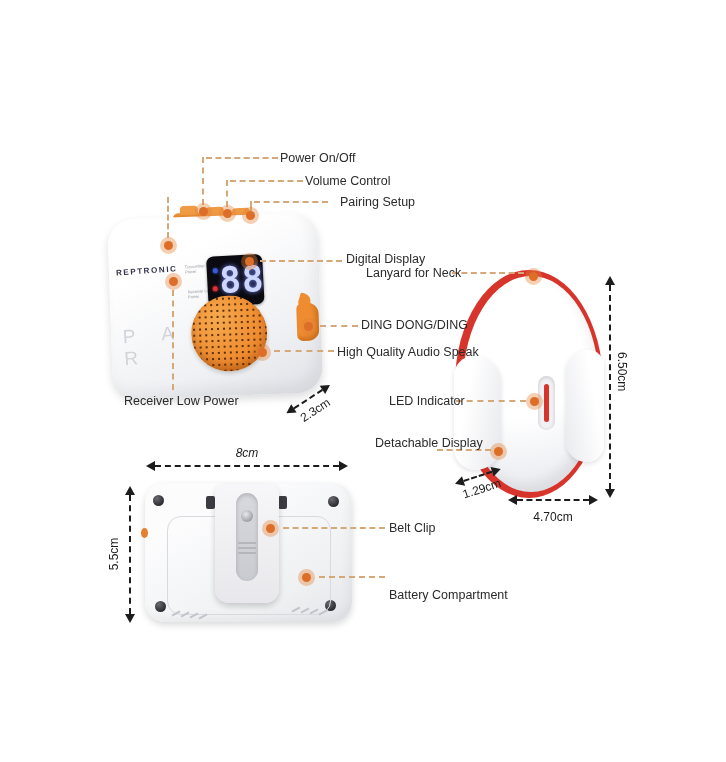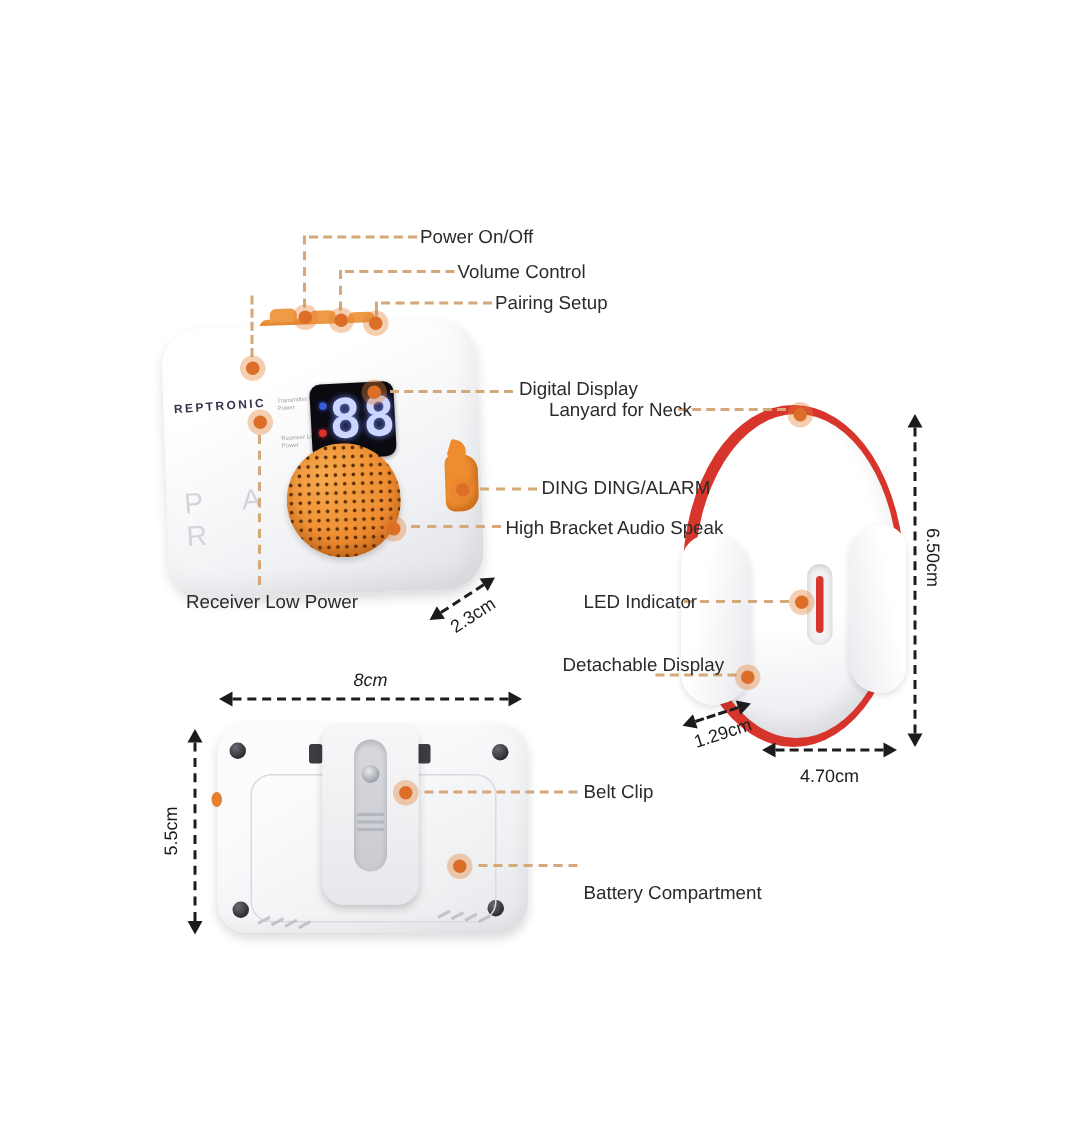--- a/index.html
+++ b/index.html
@@ -193,25 +193,25 @@
   <div class="dot" style="left:253.5px;top:343.5px;"></div>
   <div class="dot" style="left:299.5px;top:317.5px;"></div>
   <div class="dot" style="left:524.5px;top:267.5px;"></div>
   <div class="dot" style="left:525.5px;top:392.5px;"></div>
   <div class="dot" style="left:489.5px;top:442.5px;"></div>
   <div class="dot" style="left:261.5px;top:519.5px;"></div>
   <div class="dot" style="left:297.5px;top:568.5px;"></div>
 
   <div class="lbl" style="left:280px;top:151px;">Power On/Off</div>
   <div class="lbl" style="left:305px;top:174px;">Volume Control</div>
-  <div class="lbl" style="left:330px;top:195px;">Pairing Setup</div>
+  <div class="lbl" style="left:340px;top:195px;">Pairing Setup</div>
   <div class="lbl" style="left:346px;top:252px;text-align:right;">Digital Display</div>
   <div class="lbl" style="left:366px;top:266px;">Lanyard for Neck</div>
-  <div class="lbl" style="left:361px;top:318px;">DING DING/ALARM</div>
-  <div class="lbl" style="left:337px;top:345px;">High Bracket Audio Speak</div>
+  <div class="lbl" style="left:361px;top:318px;">DING DONG/DING</div>
+  <div class="lbl" style="left:337px;top:345px;">High Quality Audio Speak</div>
   <div class="lbl" style="left:124px;top:394px;">Receiver Low Power</div>
   <div class="lbl" style="left:389px;top:394px;">LED Indicator</div>
   <div class="lbl" style="left:375px;top:436px;">Detachable Display</div>
   <div class="lbl" style="left:389px;top:521px;">Belt Clip</div>
   <div class="lbl" style="left:389px;top:588px;">Battery Compartment</div>
 
   <div class="dim-lbl" style="position:absolute;left:217px;top:446px;width:60px;font-style:italic;">8cm</div>
   <div class="dimx" style="left:146px;top:460px;width:202px;">
       <div class="ln"></div>
     </div>

